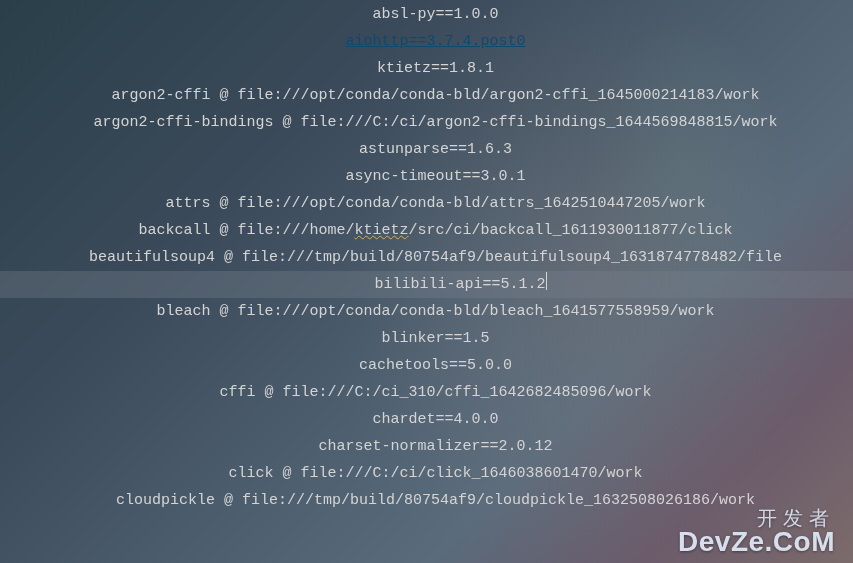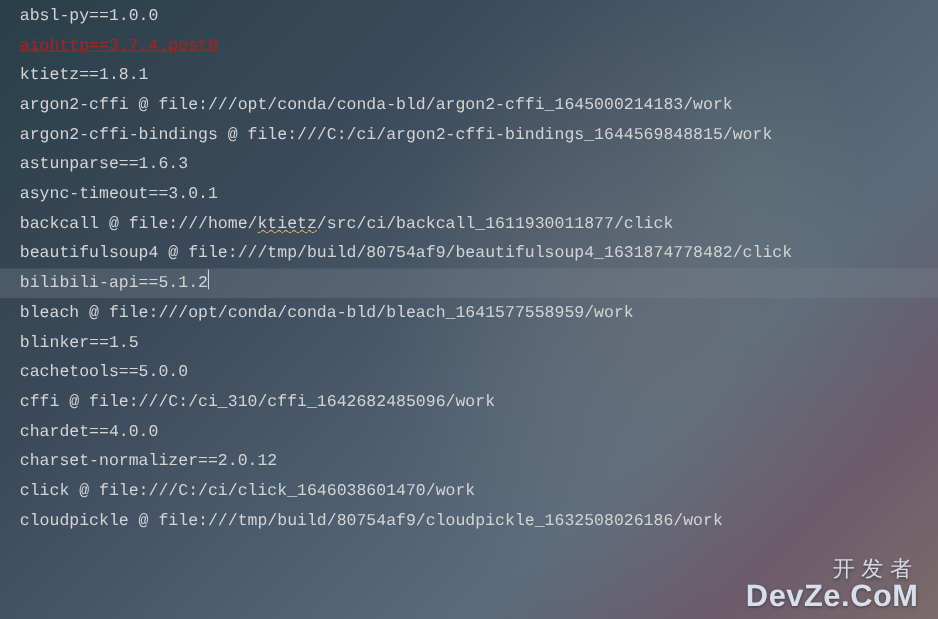--- a/index.html
+++ b/index.html
@@ -25,38 +25,39 @@
       z-index: 0;
       pointer-events: none;
     }
     .code-content {
       position: relative;
       z-index: 1;
     }
     .line {
       white-space: pre;
       height: 27px;
+      text-align: center;
     }
     .line.highlighted {
       background: rgba(120, 130, 140, 0.35);
       margin-left: -18px;
       padding-left: 18px;
       margin-right: -50px;
       position: relative;
     }
     .cursor {
       display: inline-block;
       width: 1px;
       height: 18px;
       background: #d4d4d4;
       vertical-align: text-bottom;
       margin-bottom: 3px;
     }
     .link {
-      color: #b91c1c;
+      color: #0c4a6e;
       text-decoration: underline;
       text-decoration-style: solid;
     }
     .squiggle {
       text-decoration: underline;
       text-decoration-style: wavy;
       text-decoration-color: #d4b05a;
       text-decoration-thickness: 1px;
     }
     .watermark {
@@ -90,22 +91,23 @@
 <div class="bg-overlay"></div>
 
 <div class="code-content" id="code-container">
     <div class="line"><span>absl-py==1.0.0</span></div>
     <div class="line"><span class="link">aiohttp==3.7.4.post0</span></div>
     <div class="line"><span>ktietz==1.8.1</span></div>
     <div class="line"><span>argon2-cffi @ file:///opt/conda/conda-bld/argon2-cffi_1645000214183/work</span></div>
     <div class="line"><span>argon2-cffi-bindings @ file:///C:/ci/argon2-cffi-bindings_1644569848815/work</span></div>
     <div class="line"><span>astunparse==1.6.3</span></div>
     <div class="line"><span>async-timeout==3.0.1</span></div>
+    <div class="line"><span>attrs @ file:///opt/conda/conda-bld/attrs_1642510447205/work</span></div>
     <div class="line"><span>backcall @ file:///home/</span><span class="squiggle">ktietz</span><span>/src/ci/backcall_1611930011877/click</span></div>
-    <div class="line"><span>beautifulsoup4 @ file:///tmp/build/80754af9/beautifulsoup4_1631874778482/click</span></div>
+    <div class="line"><span>beautifulsoup4 @ file:///tmp/build/80754af9/beautifulsoup4_1631874778482/file</span></div>
     <div class="line highlighted"><span>bilibili-api==5.1.2</span><span class="cursor"></span></div>
     <div class="line"><span>bleach @ file:///opt/conda/conda-bld/bleach_1641577558959/work</span></div>
     <div class="line"><span>blinker==1.5</span></div>
     <div class="line"><span>cachetools==5.0.0</span></div>
     <div class="line"><span>cffi @ file:///C:/ci_310/cffi_1642682485096/work</span></div>
     <div class="line"><span>chardet==4.0.0</span></div>
     <div class="line"><span>charset-normalizer==2.0.12</span></div>
     <div class="line"><span>click @ file:///C:/ci/click_1646038601470/work</span></div>
     <div class="line"><span>cloudpickle @ file:///tmp/build/80754af9/cloudpickle_1632508026186/work</span></div>
   </div>

